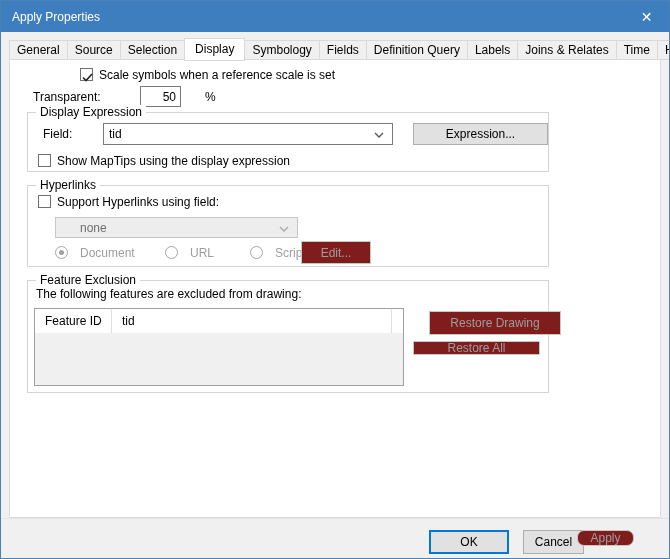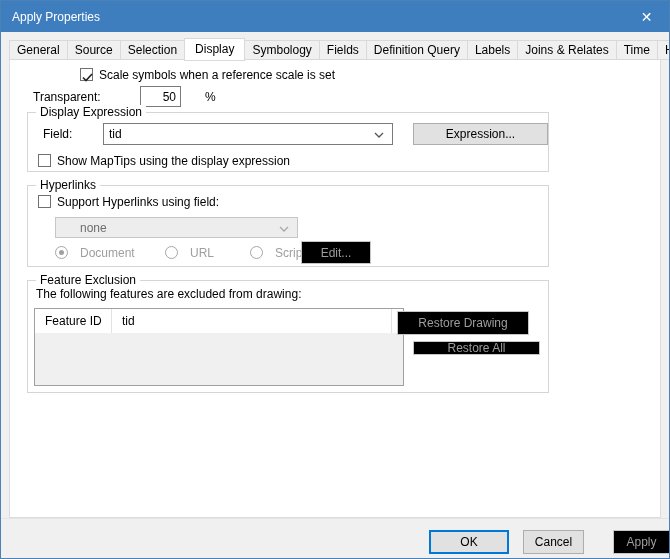--- a/index.html
+++ b/index.html
@@ -52,21 +52,21 @@
   .group>.gtitle{position:absolute;top:-8px;left:8px;background:#fff;padding:0 4px;white-space:nowrap;}
 
   
   .combo{position:absolute;display:flex;align-items:center;justify-content:space-between;
          background:#fff;border:1px solid #7a7a7a;padding:0 8px 0 5px;}
   .combo.disabled{background:#ededed;border-color:#c6c6c6;color:#6e6e6e;}
 
   
   .btn{position:absolute;display:flex;align-items:center;justify-content:center;
        background:#e1e1e1;border:1px solid #adadad;font-size:12px;white-space:nowrap;}
-  .btn.disabled{background:#000000;border-color:#c6c6c6;color:#9e9e9e;}
+  .btn.disabled{background:#7f1d1d;border-color:#c6c6c6;color:#9e9e9e;}
   .btn.focused{border:2px solid #0078d7;}
 
   
   .exlist{position:absolute;border:1px solid #a0a0a0;background:#f0f0f0;display:flex;flex-direction:column;}
   .exlist .hdr{height:24px;background:#fff;display:flex;align-items:stretch;}
   .exlist .hcell{display:flex;align-items:center;padding-left:10px;}
   .exlist .hsep{width:1px;background:#e2e2e2;}
   .exlist .body{flex:1;background:#f0f0f0;}
 
   
@@ -178,34 +178,34 @@
       <div class="exlist" style="left:6px;top:27px;width:370px;height:78px;">
         <div class="hdr">
           <span class="hcell" style="width:76px;">Feature ID</span>
           <span class="hsep"></span>
           <span class="hcell" style="flex:1;">tid</span>
           <span class="hsep"></span>
           <span class="hcell" style="width:11px;padding-left:0;"></span>
         </div>
         <div class="body"></div>
       </div>
-      <div class="btn disabled" style="left:369px;top:30px;width:132px;height:24px;">
+      <div class="btn disabled" style="left:401px;top:30px;width:132px;height:24px;">
         <span>Restore Drawing</span>
       </div>
       <div class="btn disabled" style="left:385px;top:60px;width:127px;height:14px;">
         <span>Restore All</span>
       </div>
     </div>
 
   </div>
 
   <div class="footer-line"></div>
   <div class="btn focused" style="left:428px;top:529px;width:80px;height:24px;">
     <span>OK</span>
   </div>
   <div class="btn" style="left:522px;top:529px;width:61px;height:24px;">
     <span>Cancel</span>
   </div>
-  <div class="btn disabled" style="left:612px;top:529px;width:57px;height:24px;">
+  <div class="btn disabled" style="left:576px;top:529px;width:57px;height:16px;border-radius:7px;">
     <span>Apply</span>
   </div>
 
 </div>
 
 </body></html>

